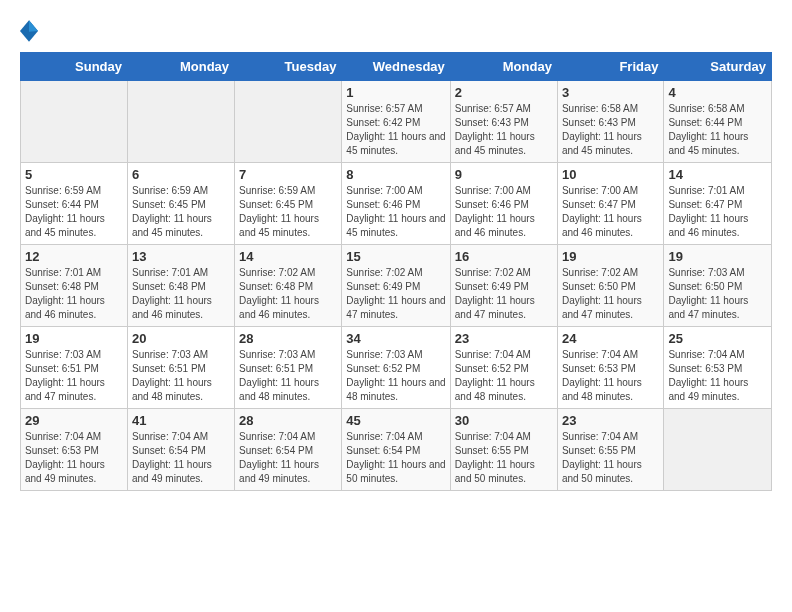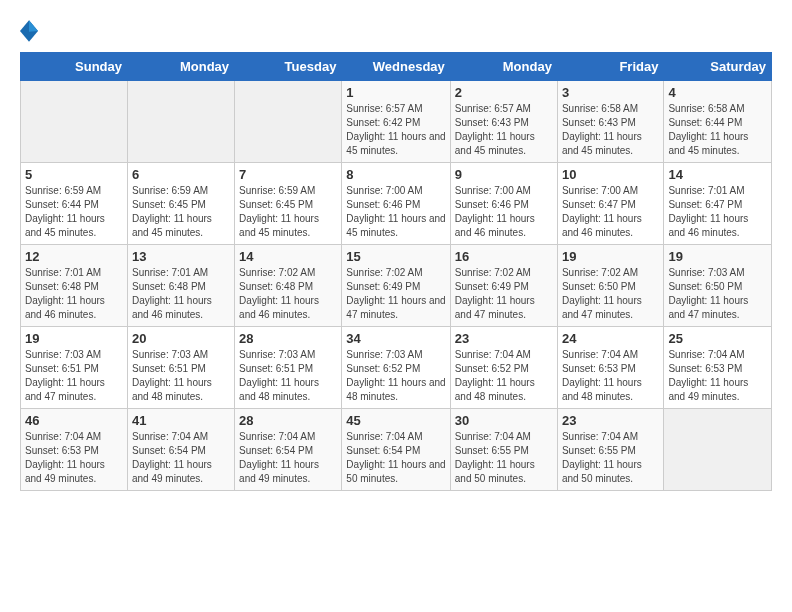--- a/index.html
+++ b/index.html
@@ -277,21 +277,21 @@
         </td>
         <td>
           <div class="day-number">25</div>
           <div class="day-info" style="white-space: pre-line;">Sunrise: 7:04 AM
 Sunset: 6:53 PM
 Daylight: 11 hours and 49 minutes.</div>
         </td>
       </tr>
       <tr>
         <td>
-          <div class="day-number">46</div>
+          <div class="day-number">29</div>
           <div class="day-info" style="white-space: pre-line;">Sunrise: 7:04 AM
 Sunset: 6:53 PM
 Daylight: 11 hours and 49 minutes.</div>
         </td>
         <td>
           <div class="day-number">41</div>
           <div class="day-info" style="white-space: pre-line;">Sunrise: 7:04 AM
 Sunset: 6:54 PM
 Daylight: 11 hours and 49 minutes.</div>
         </td>

